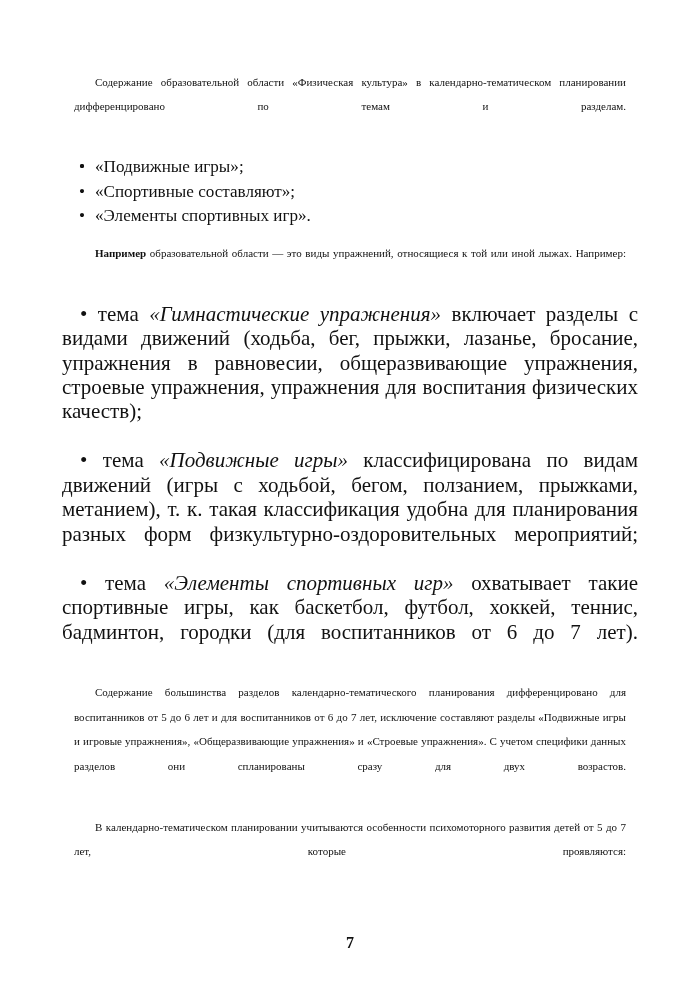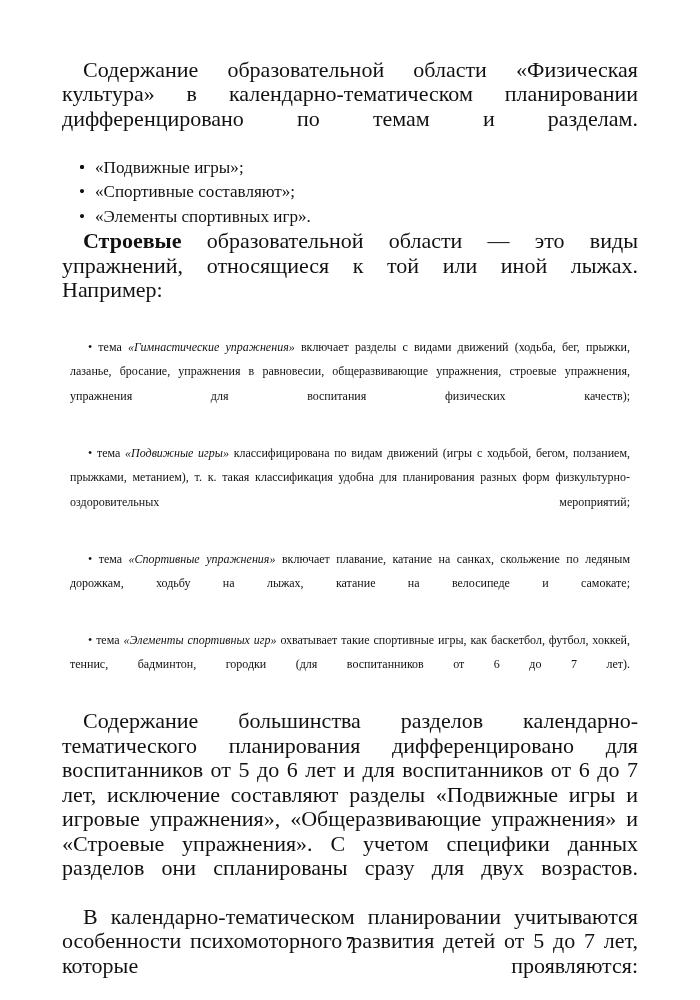--- a/index.html
+++ b/index.html
@@ -21,22 +21,22 @@
   #page {
     position: absolute;
     left: 62px;
     top: 58px;
     width: 576px;
     height: 860px;
   }
 
   
   .para {
-    margin: 0;
-    font-size: 22px;
+    margin: 12px;
+    font-size: 11px;
     line-height: 24.45px;
     text-align: justify;
     text-justify: inter-word;
     hyphens: manual;
     word-spacing: 0.02em;
   }
   .para.indent {
     text-indent: 21px;
   }
 
@@ -50,22 +50,22 @@
     position: relative;
   }
   .simple-bullet .dot {
     position: absolute;
     left: 17px;
     top: 0;
   }
 
   
   .bullet-para {
-    margin: 8px;
-    font-size: 12px;
+    margin: 0;
+    font-size: 21px;
     line-height: 24.45px;
     text-align: justify;
     text-justify: inter-word;
     text-indent: 18px;
   }
   .bullet-para .dot {
     
   }
 
   b, .bold {
@@ -106,27 +106,26 @@
 
 
   <p class="simple-bullet"><span class="dot">•</span></p>
 
   <p class="simple-bullet"><span class="dot">•</span><span>«Подвижные игры»;</span></p>
 
   <p class="simple-bullet"><span class="dot">•</span><span>«Спортивные составляют»;</span></p>
 
   <p class="simple-bullet"><span class="dot">•</span><span>«Элементы спортивных игр».</span></p>
 
-  <p class="para indent"><b>Строевые</b><span> образовательной области — это виды упражнений, относящиеся к той или иной лыжах. Например:</span></p>
+  <p class="para indent"><b>Например</b><span> образовательной области — это виды упражнений, относящиеся к той или иной лыжах. Например:</span></p>
 
   <p class="bullet-para"><span class="dot">•</span><span>&nbsp;</span><span>тема </span><i>«Гимнастические упражнения»</i><span> включает разделы с видами движений (ходьба, бег, прыжки, лазанье, бросание, упражнения в равновесии, общеразвивающие упражнения, строевые упражнения, упражнения для воспитания физических качеств);</span></p>
 
   <p class="bullet-para"><span class="dot">•</span><span>&nbsp;</span><span>тема </span><i>«Подвижные игры»</i><span> классифицирована по видам движений (игры с ходьбой, бегом, ползанием, прыжками, метанием), т. к. такая классификация удобна для планирования разных форм физкультурно-оздоровительных мероприятий;</span></p>
 
-  <p class="bullet-para"><span class="dot">•</span><span>&nbsp;</span><span>тема </span><i>«Спортивные упражнения»</i><span> включает плавание, катание на санках, скольжение по ледяным дорожкам, ходьбу на лыжах, катание на велосипеде и самокате;</span></p>
 
   <p class="bullet-para"><span class="dot">•</span><span>&nbsp;</span><span>тема </span><i>«Элементы спортивных игр»</i><span> охватывает такие спортивные игры, как баскетбол, футбол, хоккей, теннис, бадминтон, городки (для воспитанников от 6 до 7 лет).</span></p>
 
   <p class="para indent">Содержание большинства разделов календарно-тематического планирования дифференцировано для воспитанников от 5 до 6 лет и для воспитанников от 6 до 7 лет, исключение составляют разделы «Подвижные игры и игровые упражнения», «Общеразвивающие упражнения» и «Строевые упражнения». С учетом специфики данных разделов они спланированы сразу для двух возрастов.</p>
 
   <p class="para indent">В календарно-тематическом планировании учитываются особенности психомоторного развития детей от 5 до 7 лет, которые проявляются:</p>
 
   <div class="folio">7</div>
 </div>
 

